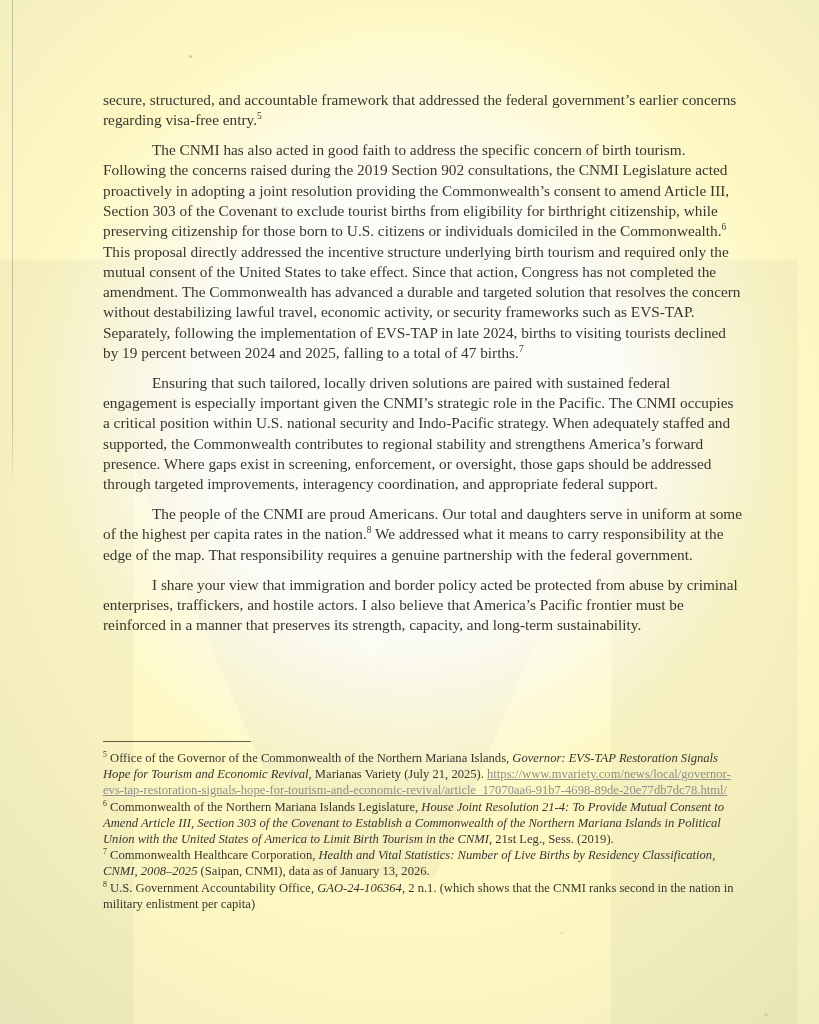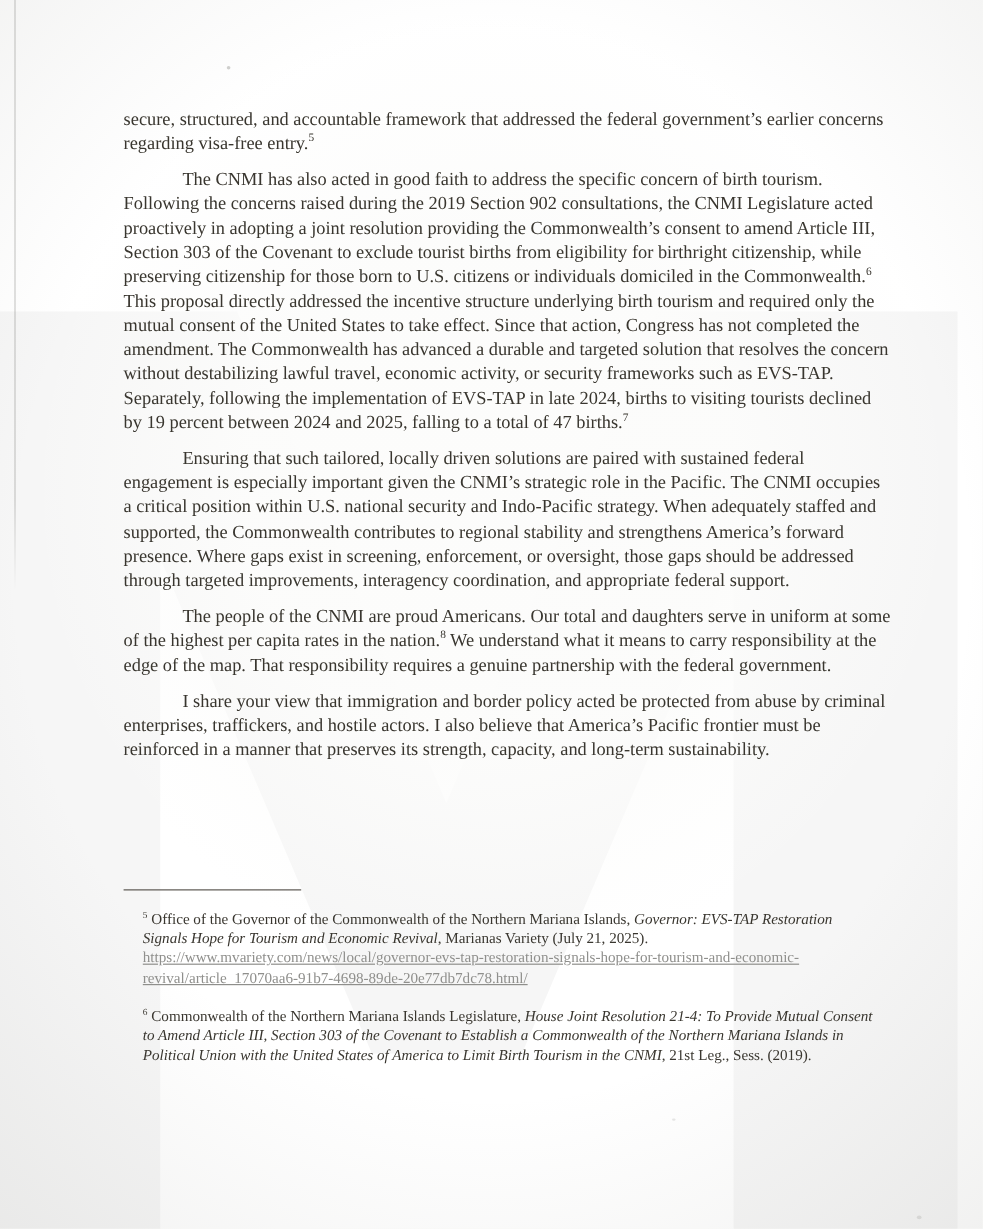--- a/index.html
+++ b/index.html
@@ -1,18 +1,18 @@
 <!DOCTYPE html>
 <html style="--ink: #39362f; --link: #8f8f8c;"><head>
 <meta charset="utf-8">
 <style>
   html,body{margin:0;padding:0;}
   body{width:819px;height:1024px;overflow:hidden;background:#e9e9e7;
        font-family:"Liberation Serif", serif;}
-  .page{position:relative;width:819px;height:1024px;background:#ffffff;overflow:hidden;}
+  .page{position:relative;width:819px;height:1024px;background:#fef9c3;overflow:hidden;}
 
   
   .watermark{position:absolute;left:-150px;top:50px;z-index:1;
       font:bold 1050px "DejaVu Sans", sans-serif;color:rgba(95,95,88,0.055);
       letter-spacing:-30px;user-select:none;}
 
   
   .wash{position:absolute;inset:0;z-index:2;pointer-events:none;
       background:
         radial-gradient(ellipse 60% 50% at 50% 40%, rgba(252,252,251,0.97) 0 42%, rgba(252,252,251,0) 78%),
@@ -29,43 +29,45 @@
 
   .content{position:absolute;left:103px;top:90px;width:641px;z-index:4;
       color:var(--ink,#39362f);font-size:15.3px;line-height:20.3px;}
   .para{margin:0 0 9.5px 0;text-align:left;}
   .para.ind{text-indent:49px;}
   sup{font-size:0.62em;line-height:0;vertical-align:super;}
 
   .footnotes{position:absolute;left:103px;top:741px;width:641px;z-index:4;
       color:var(--ink,#39362f);font-size:12.6px;line-height:16.2px;}
   .fnrule{width:148px;height:0;border-top:1.6px solid rgba(70,67,60,0.85);margin:0 0 8px 0;}
-  .fn{margin:16px;}
+  .fn{margin:0;}
   .it{font-style:italic;}
   .lnk{color:var(--link,#8f8f8c);text-decoration:underline;overflow-wrap:anywhere;}
 </style>
 </head>
 <body>
 
 <div class="page">
   <div class="watermark">M</div>
   <div class="wash"></div>
   <div class="scanline"></div>
   <div class="speck s1"></div>
   <div class="speck s2"></div>
   <div class="speck s3"></div>
 
   <div class="content" id="body-paragraphs">
       <p class="para"><span>secure, structured, and accountable framework that addressed the federal government’s earlier concerns regarding visa-free entry.</span><sup>5</sup></p>
       <p class="para ind"><span>The CNMI has also acted in good faith to address the specific concern of birth tourism. Following the concerns raised during the 2019 Section 902 consultations, the CNMI Legislature acted proactively in adopting a joint resolution providing the Commonwealth’s consent to amend Article III, Section 303 of the Covenant to exclude tourist births from eligibility for birthright citizenship, while preserving citizenship for those born to U.S. citizens or individuals domiciled in the Commonwealth.</span><sup>6</sup><span> This proposal directly addressed the incentive structure underlying birth tourism and required only the mutual consent of the United States to take effect. Since that action, Congress has not completed the amendment. The Commonwealth has advanced a durable and targeted solution that resolves the concern without destabilizing lawful travel, economic activity, or security frameworks such as EVS-TAP. Separately, following the implementation of EVS-TAP in late 2024, births to visiting tourists declined by 19 percent between 2024 and 2025, falling to a total of 47 births.</span><sup>7</sup></p>
       <p class="para ind"><span>Ensuring that such tailored, locally driven solutions are paired with sustained federal engagement is especially important given the CNMI’s strategic role in the Pacific. The CNMI occupies a critical position within U.S. national security and Indo-Pacific strategy. When adequately staffed and supported, the Commonwealth contributes to regional stability and strengthens America’s forward presence. Where gaps exist in screening, enforcement, or oversight, those gaps should be addressed through targeted improvements, interagency coordination, and appropriate federal support.</span></p>
-      <p class="para ind"><span>The people of the CNMI are proud Americans. Our total and daughters serve in uniform at some of the highest per capita rates in the nation.</span><sup>8</sup><span> We understand what it means to carry responsibility at the edge of the map. That responsibility requires a genuine partnership with the federal government.</span></p>
+      <p class="para ind"><span>The people of the CNMI are proud Americans. Our total and daughters serve in uniform at some of the highest per capita rates in the nation.</span><sup>8</sup><span> We addressed what it means to carry responsibility at the edge of the map. That responsibility requires a genuine partnership with the federal government.</span></p>
       <p class="para ind"><span>I share your view that immigration and border policy acted be protected from abuse by criminal enterprises, traffickers, and hostile actors. I also believe that America’s Pacific frontier must be reinforced in a manner that preserves its strength, capacity, and long-term sustainability.</span></p>
     </div>
 
   <div class="footnotes">
     <div class="fnrule"></div>
     <div id="footnote-list">
         <div class="fn"><sup>5</sup><span> Office of the Governor of the Commonwealth of the Northern Mariana Islands, </span><span class="it">Governor: EVS-TAP Restoration Signals Hope for Tourism and Economic Revival</span><span>, Marianas Variety (July 21, 2025). </span><span class="lnk">https://www.mvariety.com/news/local/governor-evs-tap-restoration-signals-hope-for-tourism-and-economic-revival/article_17070aa6-91b7-4698-89de-20e77db7dc78.html/</span></div>
         <div class="fn"><sup>6</sup><span> Commonwealth of the Northern Mariana Islands Legislature, </span><span class="it">House Joint Resolution 21-4: To Provide Mutual Consent to Amend Article III, Section 303 of the Covenant to Establish a Commonwealth of the Northern Mariana Islands in Political Union with the United States of America to Limit Birth Tourism in the CNMI</span><span>, 21st Leg., Sess. (2019).</span></div>
+        <div class="fn"><sup>7</sup><span> Commonwealth Healthcare Corporation, </span><span class="it">Health and Vital Statistics: Number of Live Births by Residency Classification, CNMI, 2008–2025</span><span> (Saipan, CNMI), data as of January 13, 2026.</span></div>
+        <div class="fn"><sup>8</sup><span> U.S. Government Accountability Office, </span><span class="it">GAO-24-106364</span><span>, 2 n.1. (which shows that the CNMI ranks second in the nation in military enlistment per capita)</span></div>
       </div>
   </div>
 </div>
 
 </body></html>

